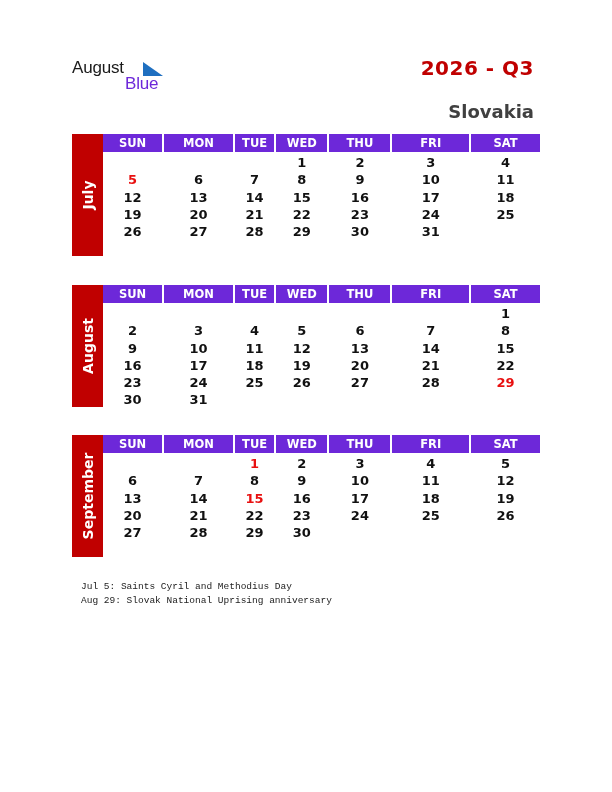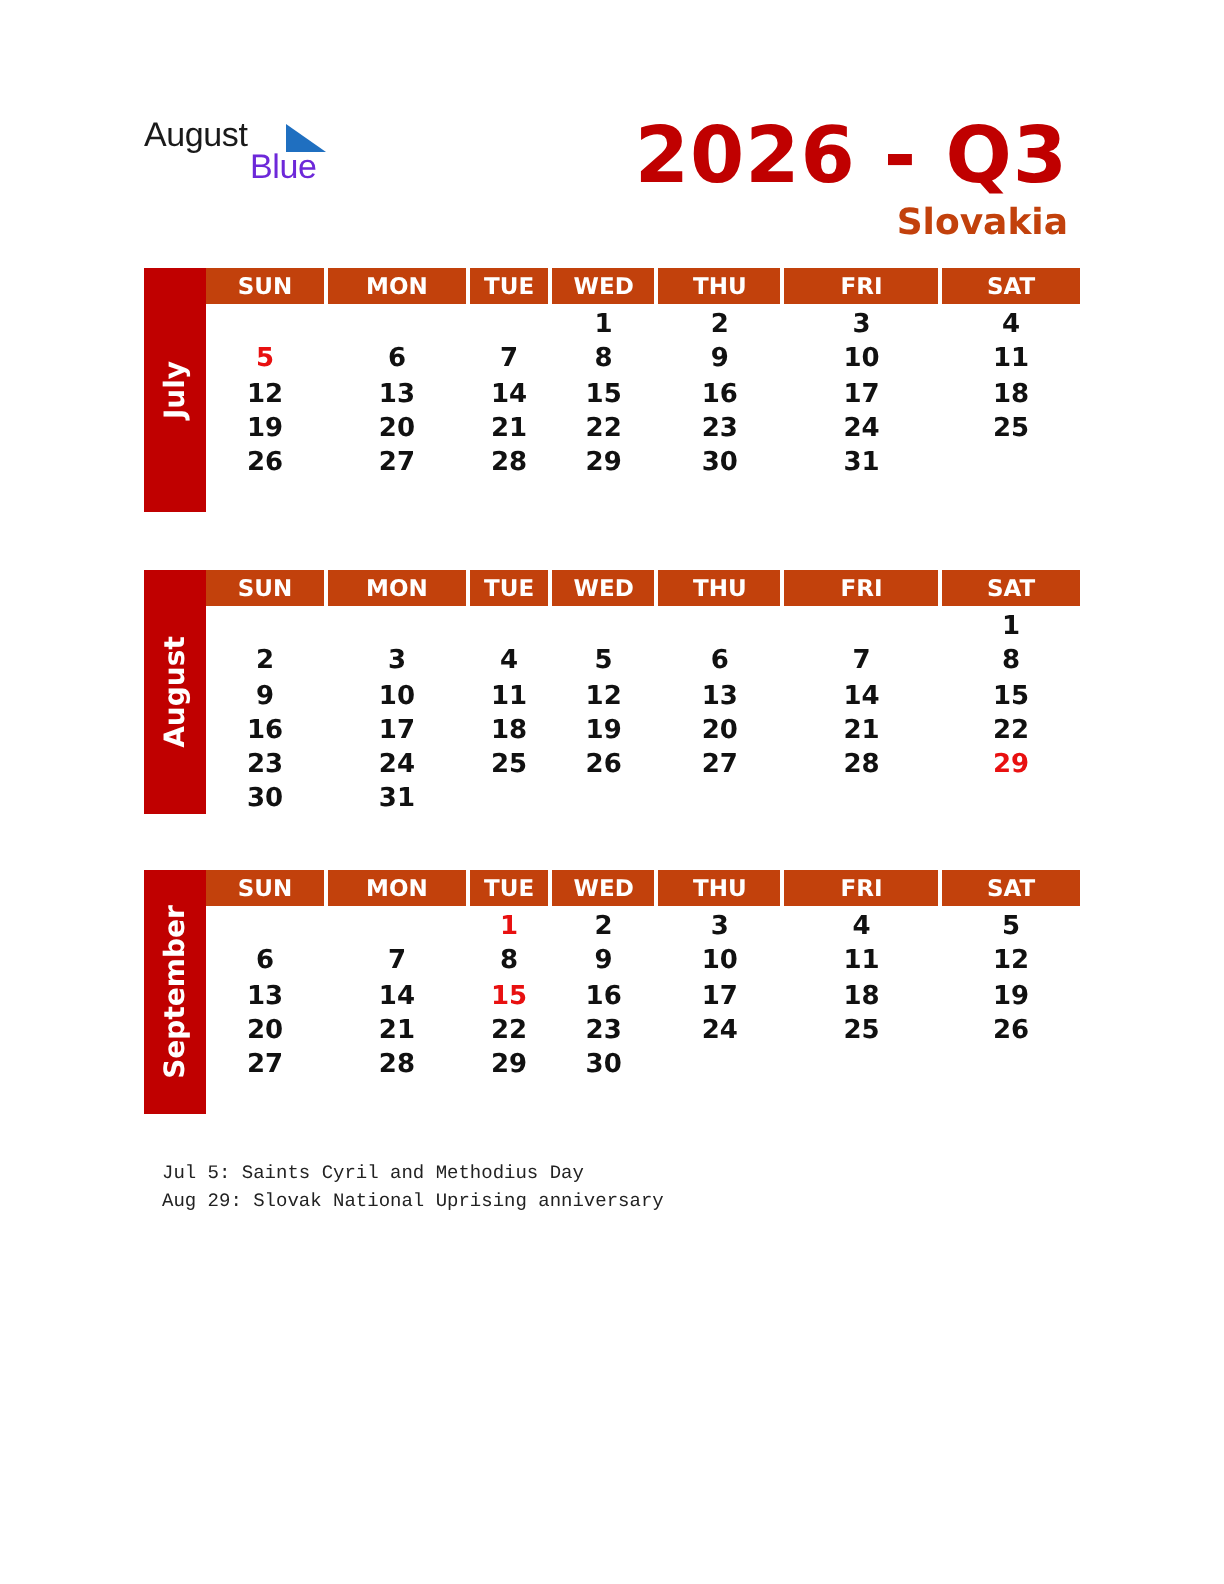--- a/index.html
+++ b/index.html
@@ -3,29 +3,29 @@
 <meta charset="utf-8">
 <style>
   html, body { margin: 0; padding: 0; background: #ffffff; }
   body { width: 612px; height: 792px; position: relative; overflow: hidden; font-family: "DejaVu Sans", sans-serif; }
 
   .logo { position: absolute; left: 72px; top: 58px; width: 100px; height: 40px; }
   .logo .general { position: absolute; left: 0; top: 0; font-family: "Liberation Sans", sans-serif; font-size: 17px; color: #1a1a1a; letter-spacing: -0.2px; }
   .logo .blue { position: absolute; left: 53px; top: 16px; font-family: "Liberation Sans", sans-serif; font-size: 17px; color: #6d28d9; letter-spacing: -0.2px; }
   .logo .tri { position: absolute; left: 71px; top: 4px; width: 0; height: 0; border-left: 0 solid transparent; border-bottom: 14px solid #1f6fc0; border-right: 20px solid transparent; }
 
-  .title { position: absolute; right: 78px; top: 56px; font-family: "DejaVu Sans", sans-serif; font-weight: bold; font-size: 39px; color: #c00000; letter-spacing: 0.5px; }
-  .country { position: absolute; right: 78px; top: 101px; font-family: "DejaVu Sans", sans-serif; font-weight: bold; font-size: 18px; color: #c2410c; }
+  .title { position: absolute; right: 78px; top: 56px; font-family: "DejaVu Sans", sans-serif; font-weight: bold; font-size: 20px; color: #c00000; letter-spacing: 0.5px; }
+  .country { position: absolute; right: 78px; top: 101px; font-family: "DejaVu Sans", sans-serif; font-weight: bold; font-size: 18px; color: #404040; }
 
   .month { position: absolute; left: 72px; width: 468px; }
   .month .side { position: absolute; left: 0; top: 0; width: 31px; background: #c00000; }
   .month .side span { position: absolute; left: 50%; top: 50%; transform: translate(-50%, -50%) rotate(-90deg); color: #ffffff; font-weight: bold; font-size: 14px; white-space: nowrap; font-family: "DejaVu Sans", sans-serif; }
   .month .grid { position: absolute; left: 31px; top: 0; width: 437px; }
   .hdr { display: flex; height: 18px; }
-  .hdr div { background: #c2410c; color: #ffffff; font-weight: bold; font-size: 11.5px; text-align: center; line-height: 18px; margin-left: 2px; font-family: "DejaVu Sans", sans-serif; }
+  .hdr div { background: #6d28d9; color: #ffffff; font-weight: bold; font-size: 11.5px; text-align: center; line-height: 18px; margin-left: 2px; font-family: "DejaVu Sans", sans-serif; }
   .hdr div:first-child { margin-left: 0; }
   .row { display: flex; height: 17.3px; }
   .row div { text-align: center; font-weight: bold; font-size: 13px; line-height: 17px; color: #111111; margin-left: 2px; font-family: "DejaVu Sans", sans-serif; }
   .row div:first-child { margin-left: 0; }
   .row div.hol { color: #e81010; }
   .c0 { width: 60px; } .c1 { width: 70px; } .c2 { width: 40px; } .c3 { width: 52px; } .c4 { width: 62px; } .c5 { width: 78px; } .c6 { width: 70px; }
 
   .notes { position: absolute; left: 81px; top: 580px; font-family: Liberation Mono, monospace; font-size: 9.5px; color: #222222; line-height: 14px; }
 </style>
 </head>

